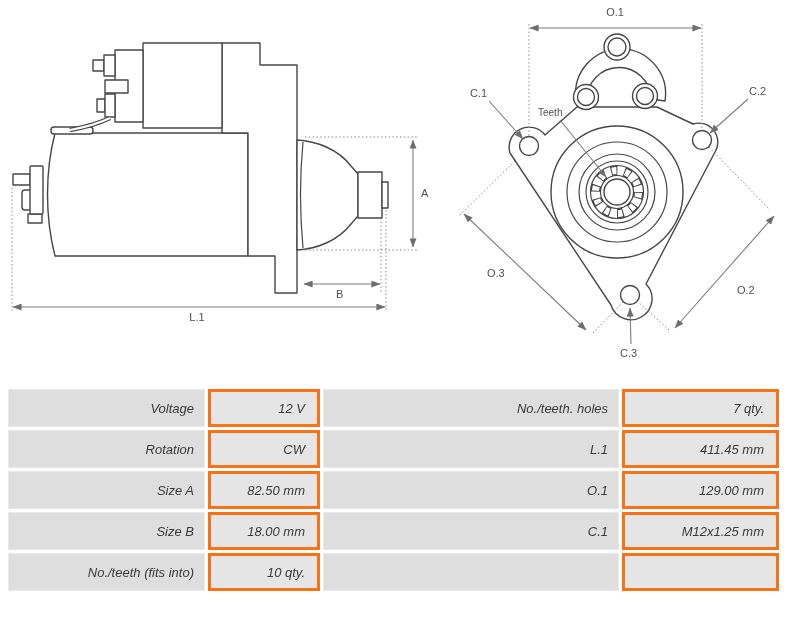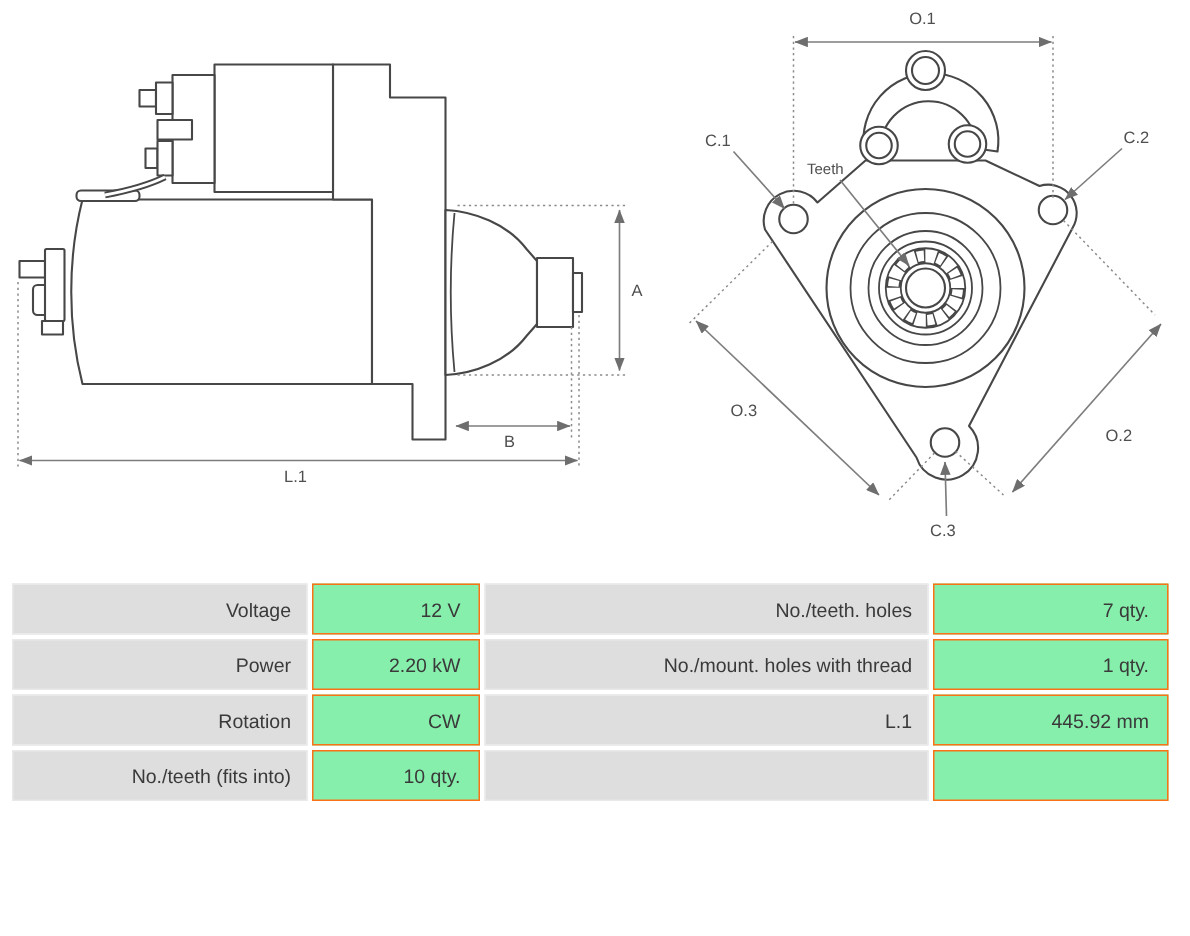--- a/index.html
+++ b/index.html
@@ -6,23 +6,23 @@
   body{width:793px;height:624px;overflow:hidden;font-family:"Liberation Sans",sans-serif;}
   .drawing-wrap{width:793px;height:378px;}
   svg text{font-family:"Liberation Sans",sans-serif;fill:#4f4f4f;}
   .part{fill:#ffffff;stroke:#474747;stroke-width:1.4;stroke-linejoin:round;}
   .thinpart{fill:none;stroke:#474747;stroke-width:1.2;}
   .dim{stroke:#7d7d7d;stroke-width:1.1;fill:none;}
   .dot{stroke:#8a8a8a;stroke-width:1;fill:none;stroke-dasharray:1.5 2.3;}
   .dimtext{font-size:11px;}
   .teethtext{font-size:10px;}
   table.spec{border-collapse:separate;border-spacing:3px;margin:8px 0 0 5px;table-layout:fixed;}
-  table.spec td{height:30px;font-size:13px;color:#3a3a3a;text-align:right;vertical-align:middle;white-space:nowrap;overflow:hidden;}
+  table.spec td{height:30px;font-size:13px;color:#3a3a3a;text-align:right;vertical-align:middle;white-space:nowrap;overflow:hidden;font-style:italic;}
   td.lbl{background:#dedede;padding-right:10px;border:1px solid #e9e9e9;}
-  td.val{background:#86efac;padding-right:12px;border:1px solid #f97316;}
+  td.val{background:#e5e5e5;padding-right:12px;border:3px solid #f97316;}
 </style>
 </head>
 <body>
 
 <div class="drawing-wrap">
 <svg width="793" height="378" viewBox="0 0 793 378" xmlns="http://www.w3.org/2000/svg">
   <defs>
     <marker id="arr" markerWidth="9" markerHeight="7" refX="8.6" refY="3.5" orient="auto-start-reverse" markerUnits="userSpaceOnUse">
       <path d="M0,0 L9,3.5 L0,7 Z" fill="#6e6e6e"></path>
     </marker>
@@ -146,30 +146,36 @@
       <col style="width:157px">
   </colgroup>
   <tbody>
     <tr>
       <td class="lbl">Voltage</td>
       <td class="val">12 V</td>
       <td class="lbl">No./teeth. holes</td>
       <td class="val">7 qty.</td>
     </tr>
     <tr>
-      <td class="lbl">Power</td>
-      <td class="val">2.20 kW</td>
-      <td class="lbl">No./mount. holes with thread</td>
-      <td class="val">1 qty.</td>
-    </tr>
-    <tr>
       <td class="lbl">Rotation</td>
       <td class="val">CW</td>
       <td class="lbl">L.1</td>
-      <td class="val">445.92 mm</td>
+      <td class="val">411.45 mm</td>
+    </tr>
+    <tr>
+      <td class="lbl">Size A</td>
+      <td class="val">82.50 mm</td>
+      <td class="lbl">O.1</td>
+      <td class="val">129.00 mm</td>
+    </tr>
+    <tr>
+      <td class="lbl">Size B</td>
+      <td class="val">18.00 mm</td>
+      <td class="lbl">C.1</td>
+      <td class="val">M12x1.25 mm</td>
     </tr>
     <tr>
       <td class="lbl">No./teeth (fits into)</td>
       <td class="val">10 qty.</td>
       <td class="lbl"></td>
       <td class="val"></td>
     </tr>
   </tbody>
 </table>
 

